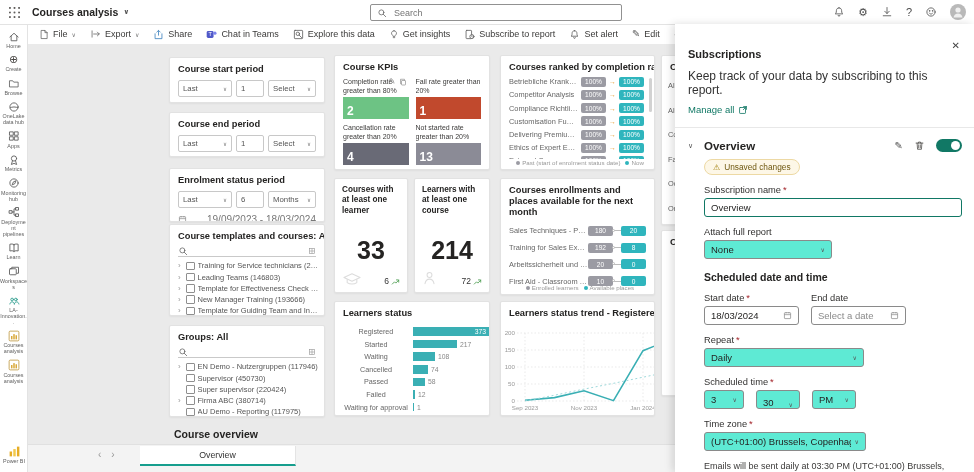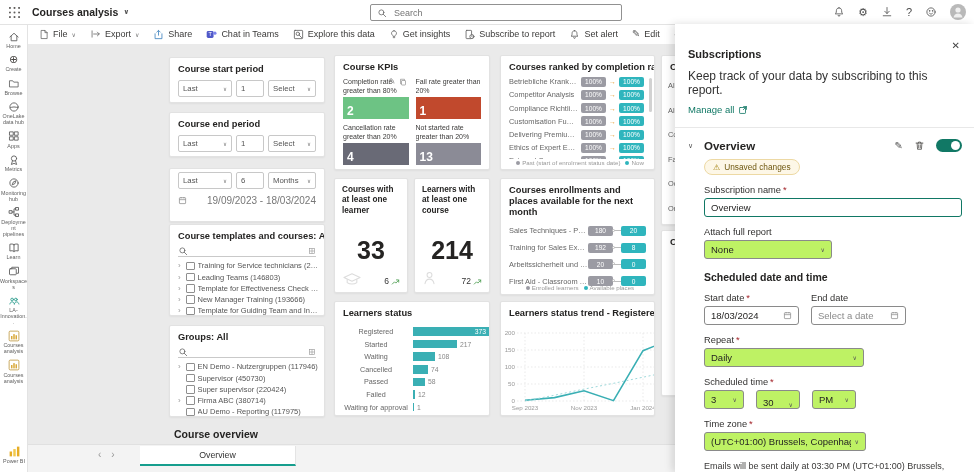--- a/index.html
+++ b/index.html
@@ -116,21 +116,21 @@
   .toggle{width:26px;height:13px;border-radius:7px;background:#117865;position:relative;cursor:pointer;display:inline-block;}
   .knob{position:absolute;right:2px;top:2px;width:9px;height:9px;border-radius:50%;background:#fff;}
   .pill-warn{display:inline-flex;align-items:center;gap:4px;margin:7px 0 0 16px;border:1px solid #edd9a4;background:#fdf7e7;border-radius:9px;padding:2px 8px;font-size:8.3px;color:#6f5811;}
   .pill-warn .w-ic{color:#9d7a00;font-size:8px;}
   .p-form{margin-left:16px;}
   .p-lbl{font-size:9.3px;color:#323130;margin-top:10px;}
   .req{color:#a4262c;margin-left:2px;}
   .p-input{border:1px solid #8a8a8a;border-radius:3px;height:19px;font-size:9.5px;color:#252423;padding:0 6px;box-sizing:border-box;display:flex;align-items:center;justify-content:space-between;background:#fff;margin-top:3px;}
   input.p-input{width:100%;font-family:inherit;outline:none;display:block;}
   #name-input{border:1.5px solid #117865;}
-  .p-select{border:1px solid #8a8a8a;border-radius:3px;height:19px;font-size:9.5px;color:#252423;padding:0 6px;display:flex;align-items:center;justify-content:space-between;margin-top:3px;cursor:pointer;box-sizing:border-box;background:#bef264;}
+  .p-select{border:1px solid #8a8a8a;border-radius:3px;height:19px;font-size:9.5px;color:#252423;padding:0 6px;display:flex;align-items:center;justify-content:space-between;margin-top:3px;cursor:pointer;box-sizing:border-box;background:#5eead4;}
   .p-select .chev{font-size:6px;color:#555;margin-left:4px;}
   .p-h3{font-size:10.5px;font-weight:bold;margin-top:12px;}
   .daterow{display:flex;gap:12px;}
   .datecol{width:95px;}
   .ph{color:#8a8a8a;}
   .timerow{display:flex;gap:12px;}
   .p-note{font-size:9px;color:#3b3a39;line-height:1.4;margin-top:9px;width:243px;}
 </style>
 </head>
 <body>
@@ -457,20 +457,21 @@
         </div>
       <div class="sl-dd flex1">
           <span>Select</span>
           <span class="chev">∨</span>
         </div>
     </div>
     <div class="sl-status"></div>
   </div>
 
   <div class="card" style="left:141px;top:124px;width:156px;height:54px;">
+    <div class="ctitle nowrap">Enrolment status period</div>
     <div class="sl-row">
       <div class="sl-dd w52">
           <span>Last</span>
           <span class="chev">∨</span>
         </div>
       <div class="sl-num">
           <span>6</span>
         </div>
       <div class="sl-dd flex1">
           <span>Months</span>

